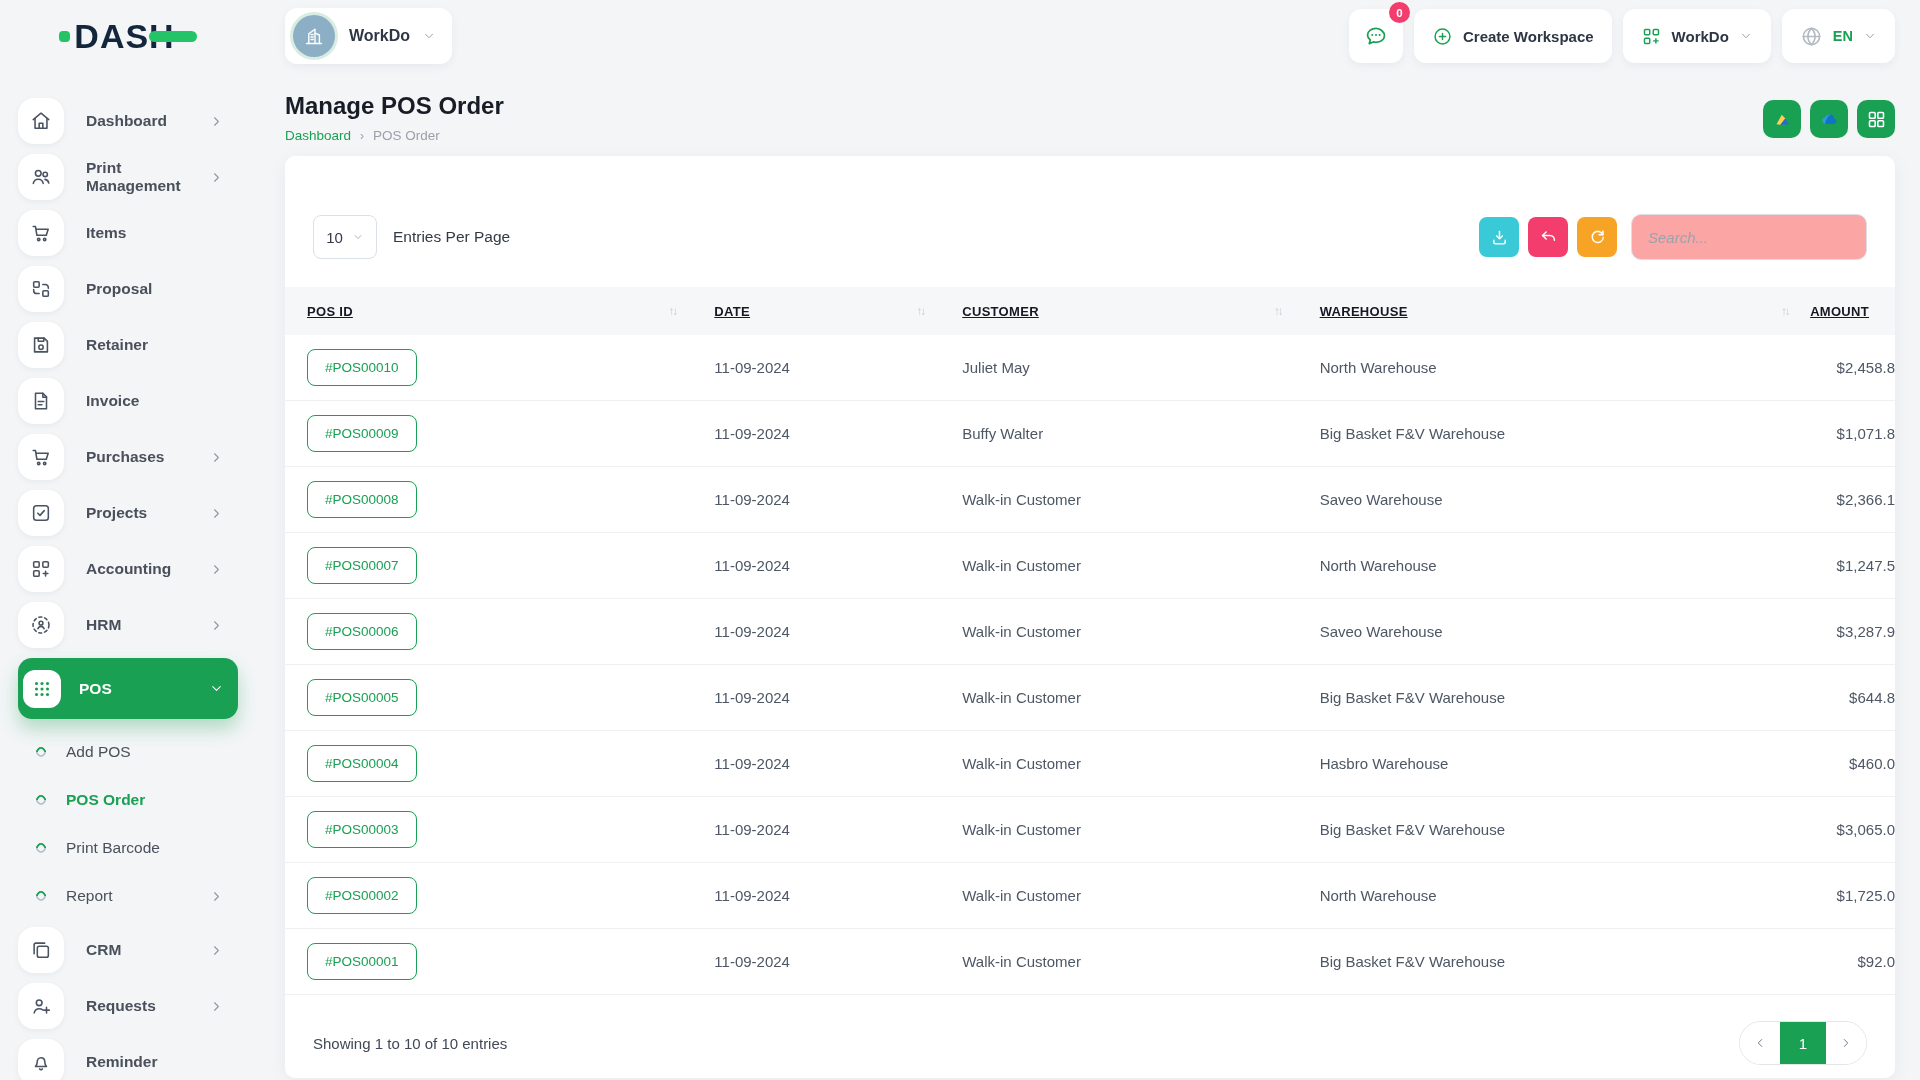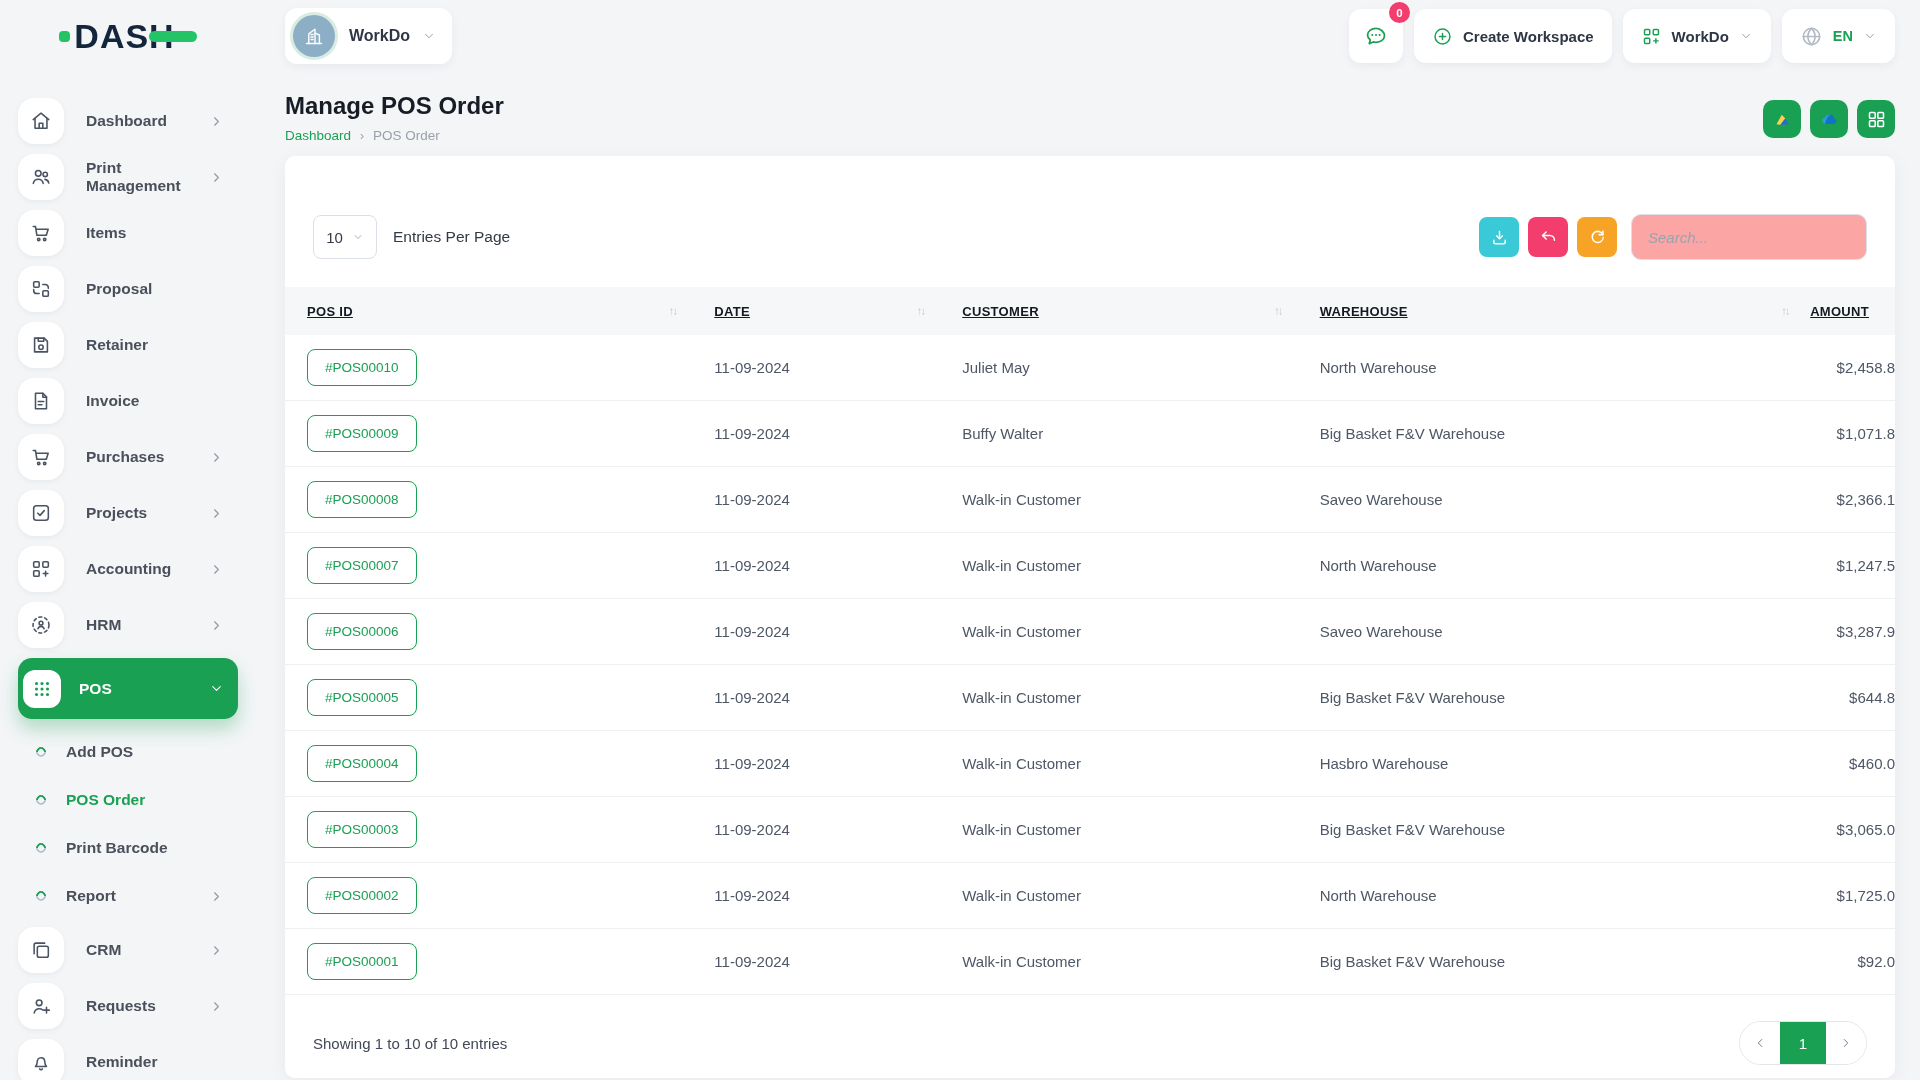--- a/index.html
+++ b/index.html
@@ -24,21 +24,21 @@
   .menu-label { margin-left:22px; font-size:15.5px; font-weight:600; color:#4a505b; flex:1; }
   .menu-chevron { color:#8e96a3; }
   .menu-chevron svg { width:15px; height:15px; }
   .menu-item.active { background:var(--green,#1aa053); height:61px; box-shadow:0 10px 18px rgba(26,160,83,.30); }
   .menu-item.active .icon-box { width:38px; height:38px; border-radius:12px; margin-left:5px; color:var(--green,#1aa053); box-shadow:none; }
   .menu-item.active .menu-label { color:#fff; margin-left:18px; }
   .menu-item.active .menu-chevron { color:#fff; }
   .submenu { padding:4px 18px 0 18px; }
   .submenu-item { display:flex; align-items:center; height:38px; margin-bottom:10px; padding-right:14px; cursor:pointer; }
   .bullet { width:10px; height:10px; border-radius:50%; border:2px solid #b9c3cf; border-top-color:var(--green,#1aa053); border-right-color:var(--green,#1aa053); transform:rotate(-45deg); margin-left:18px; flex:none; }
-  .submenu-label { margin-left:20px; font-size:15.5px; font-weight:700; color:#4a505b; flex:1; }
+  .submenu-label { margin-left:20px; font-size:15.5px; font-weight:400; color:#4a505b; flex:1; }
   .submenu-item.active .submenu-label { color:var(--green,#1aa053); font-weight:600; }
 
   
   .main { position:absolute; left:256px; top:0; right:0; height:1080px; }
   .topbar { height:72px; display:flex; align-items:center; justify-content:space-between; padding:0 25px 0 29px; }
   .ws-pill { display:flex; align-items:center; background:#fff; height:56px; border-radius:12px; padding:0 16px 0 8px; box-shadow:0 3px 10px rgba(20,30,60,.05); cursor:pointer; }
   .avatar { width:42px; height:42px; border-radius:50%; background:#8cafc6; display:flex; align-items:center; justify-content:center; box-shadow:0 0 0 3px #d9ece2; }
   .avatar svg { width:24px; height:24px; }
   .ws-label { margin:0 12px 0 14px; font-size:16px; font-weight:600; color:#2e3544; }
   .chev { color:#9aa1ab; } .chev svg { width:14px; height:14px; }

